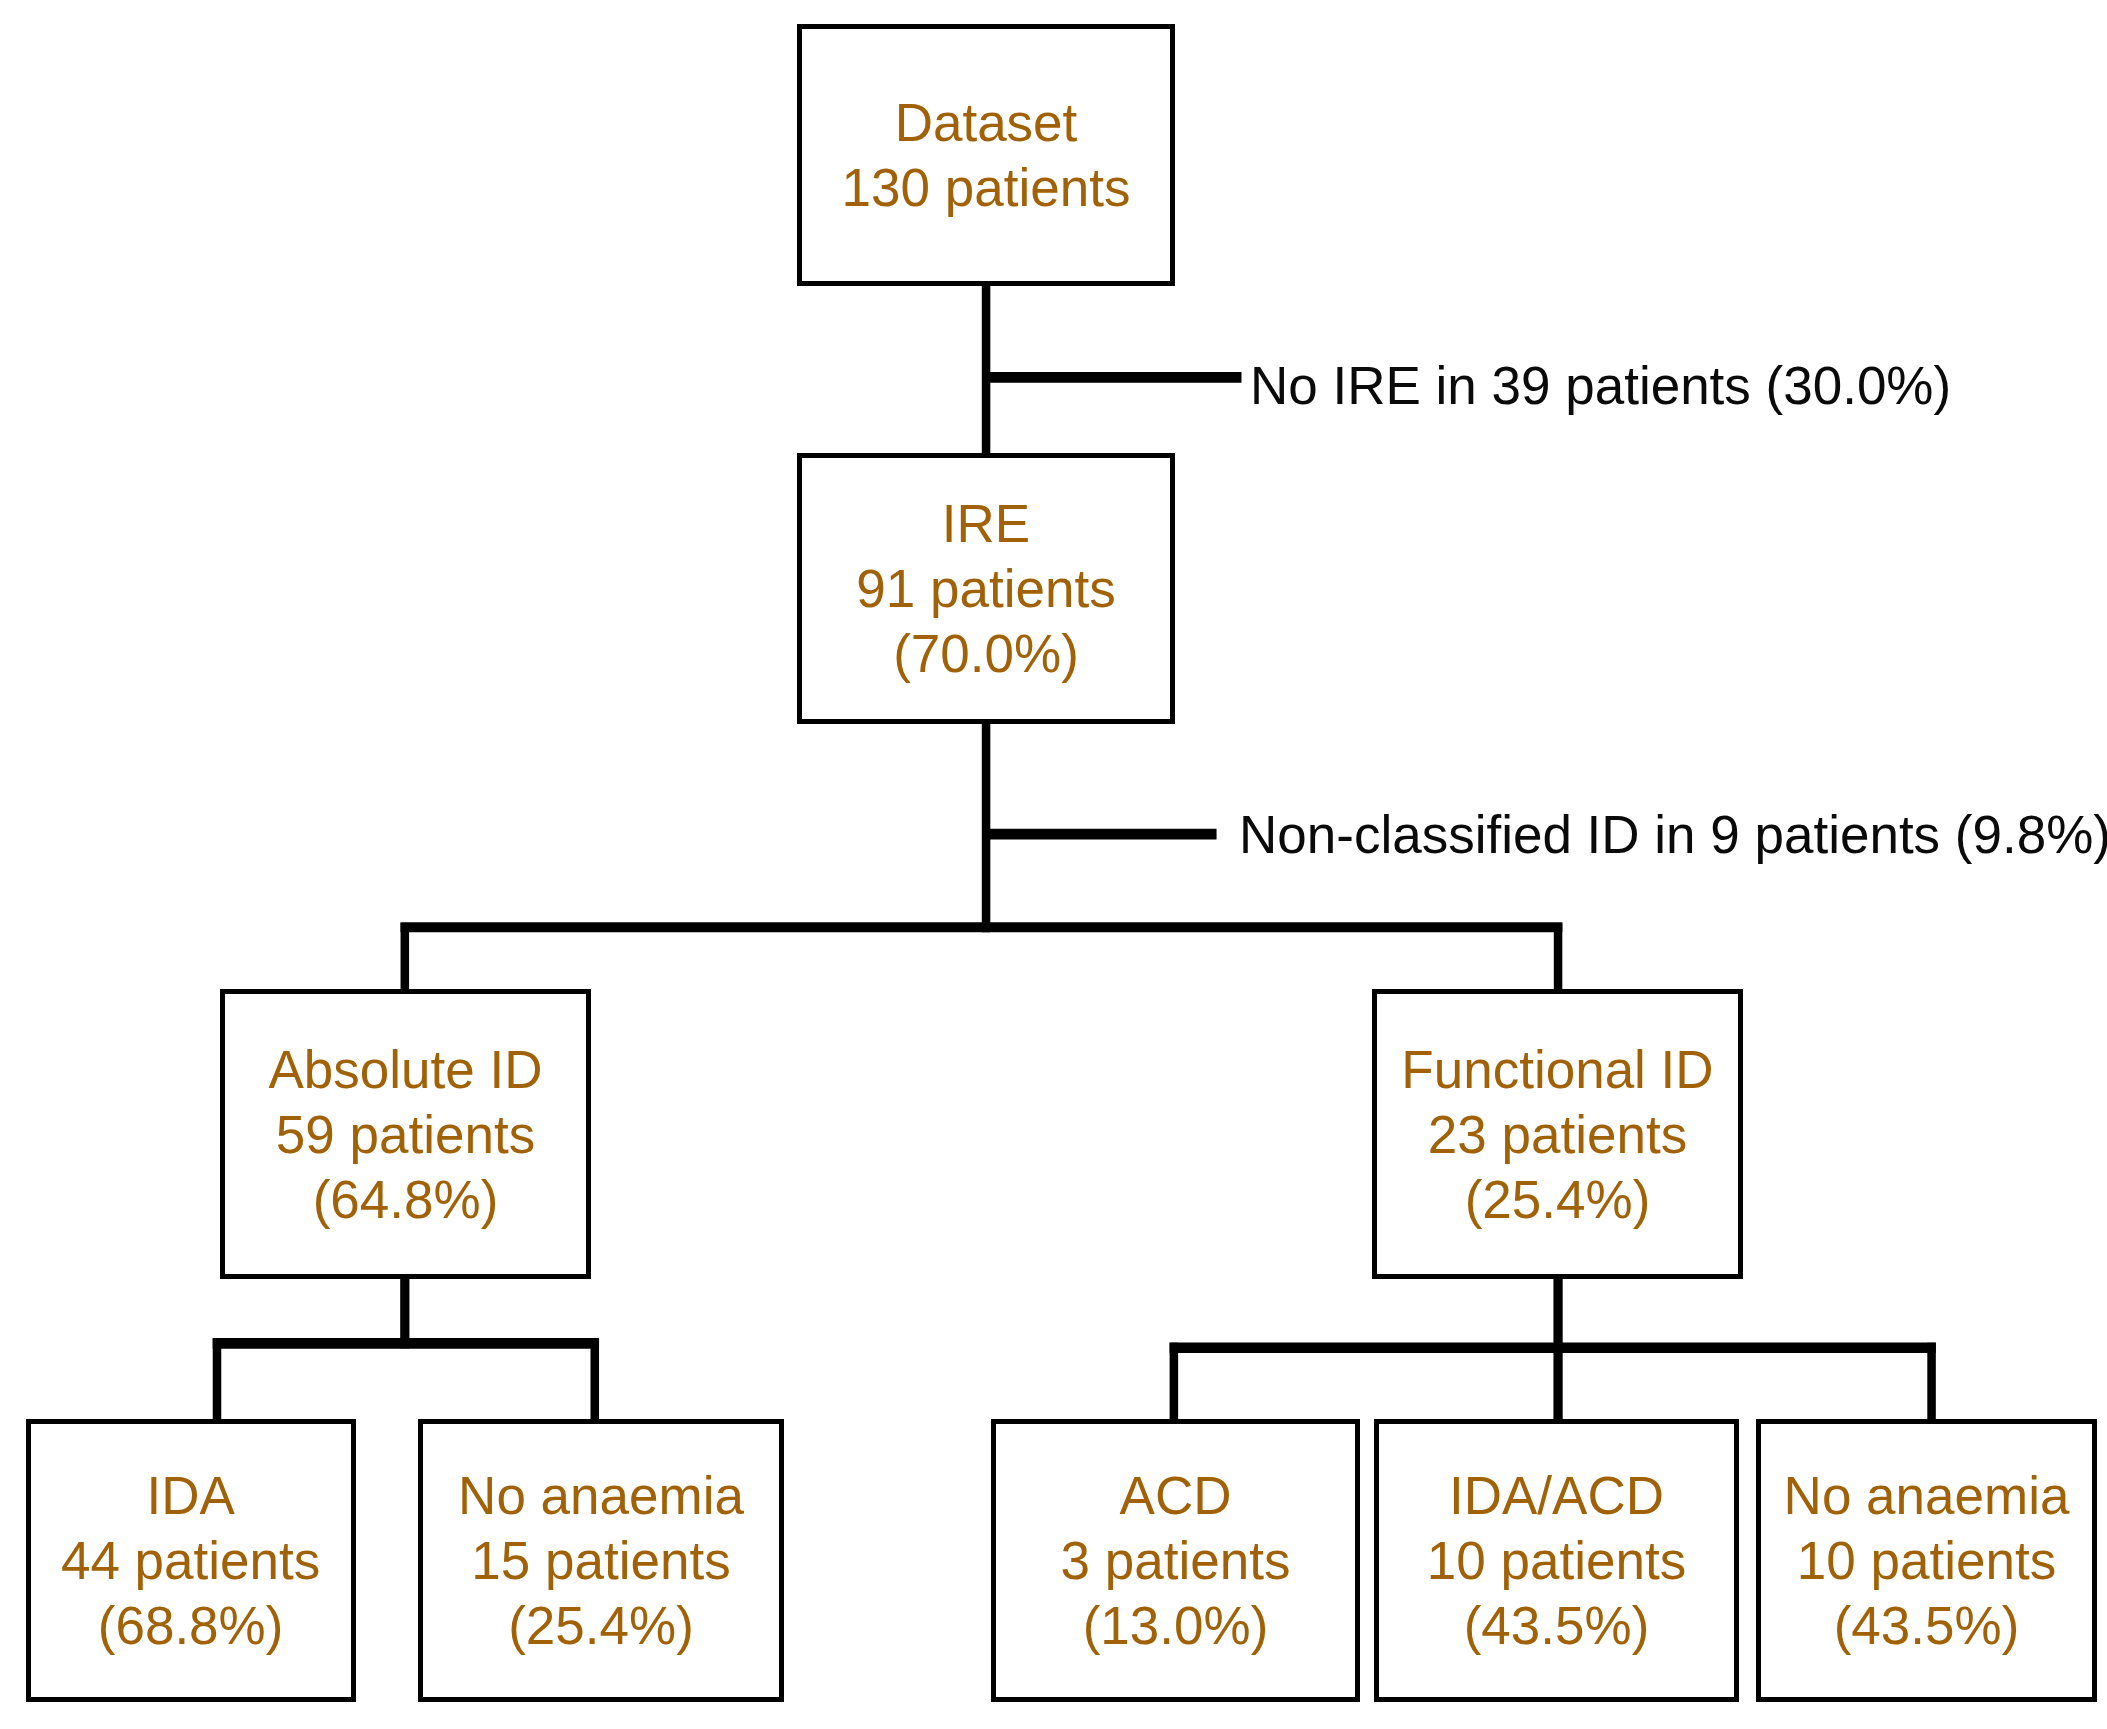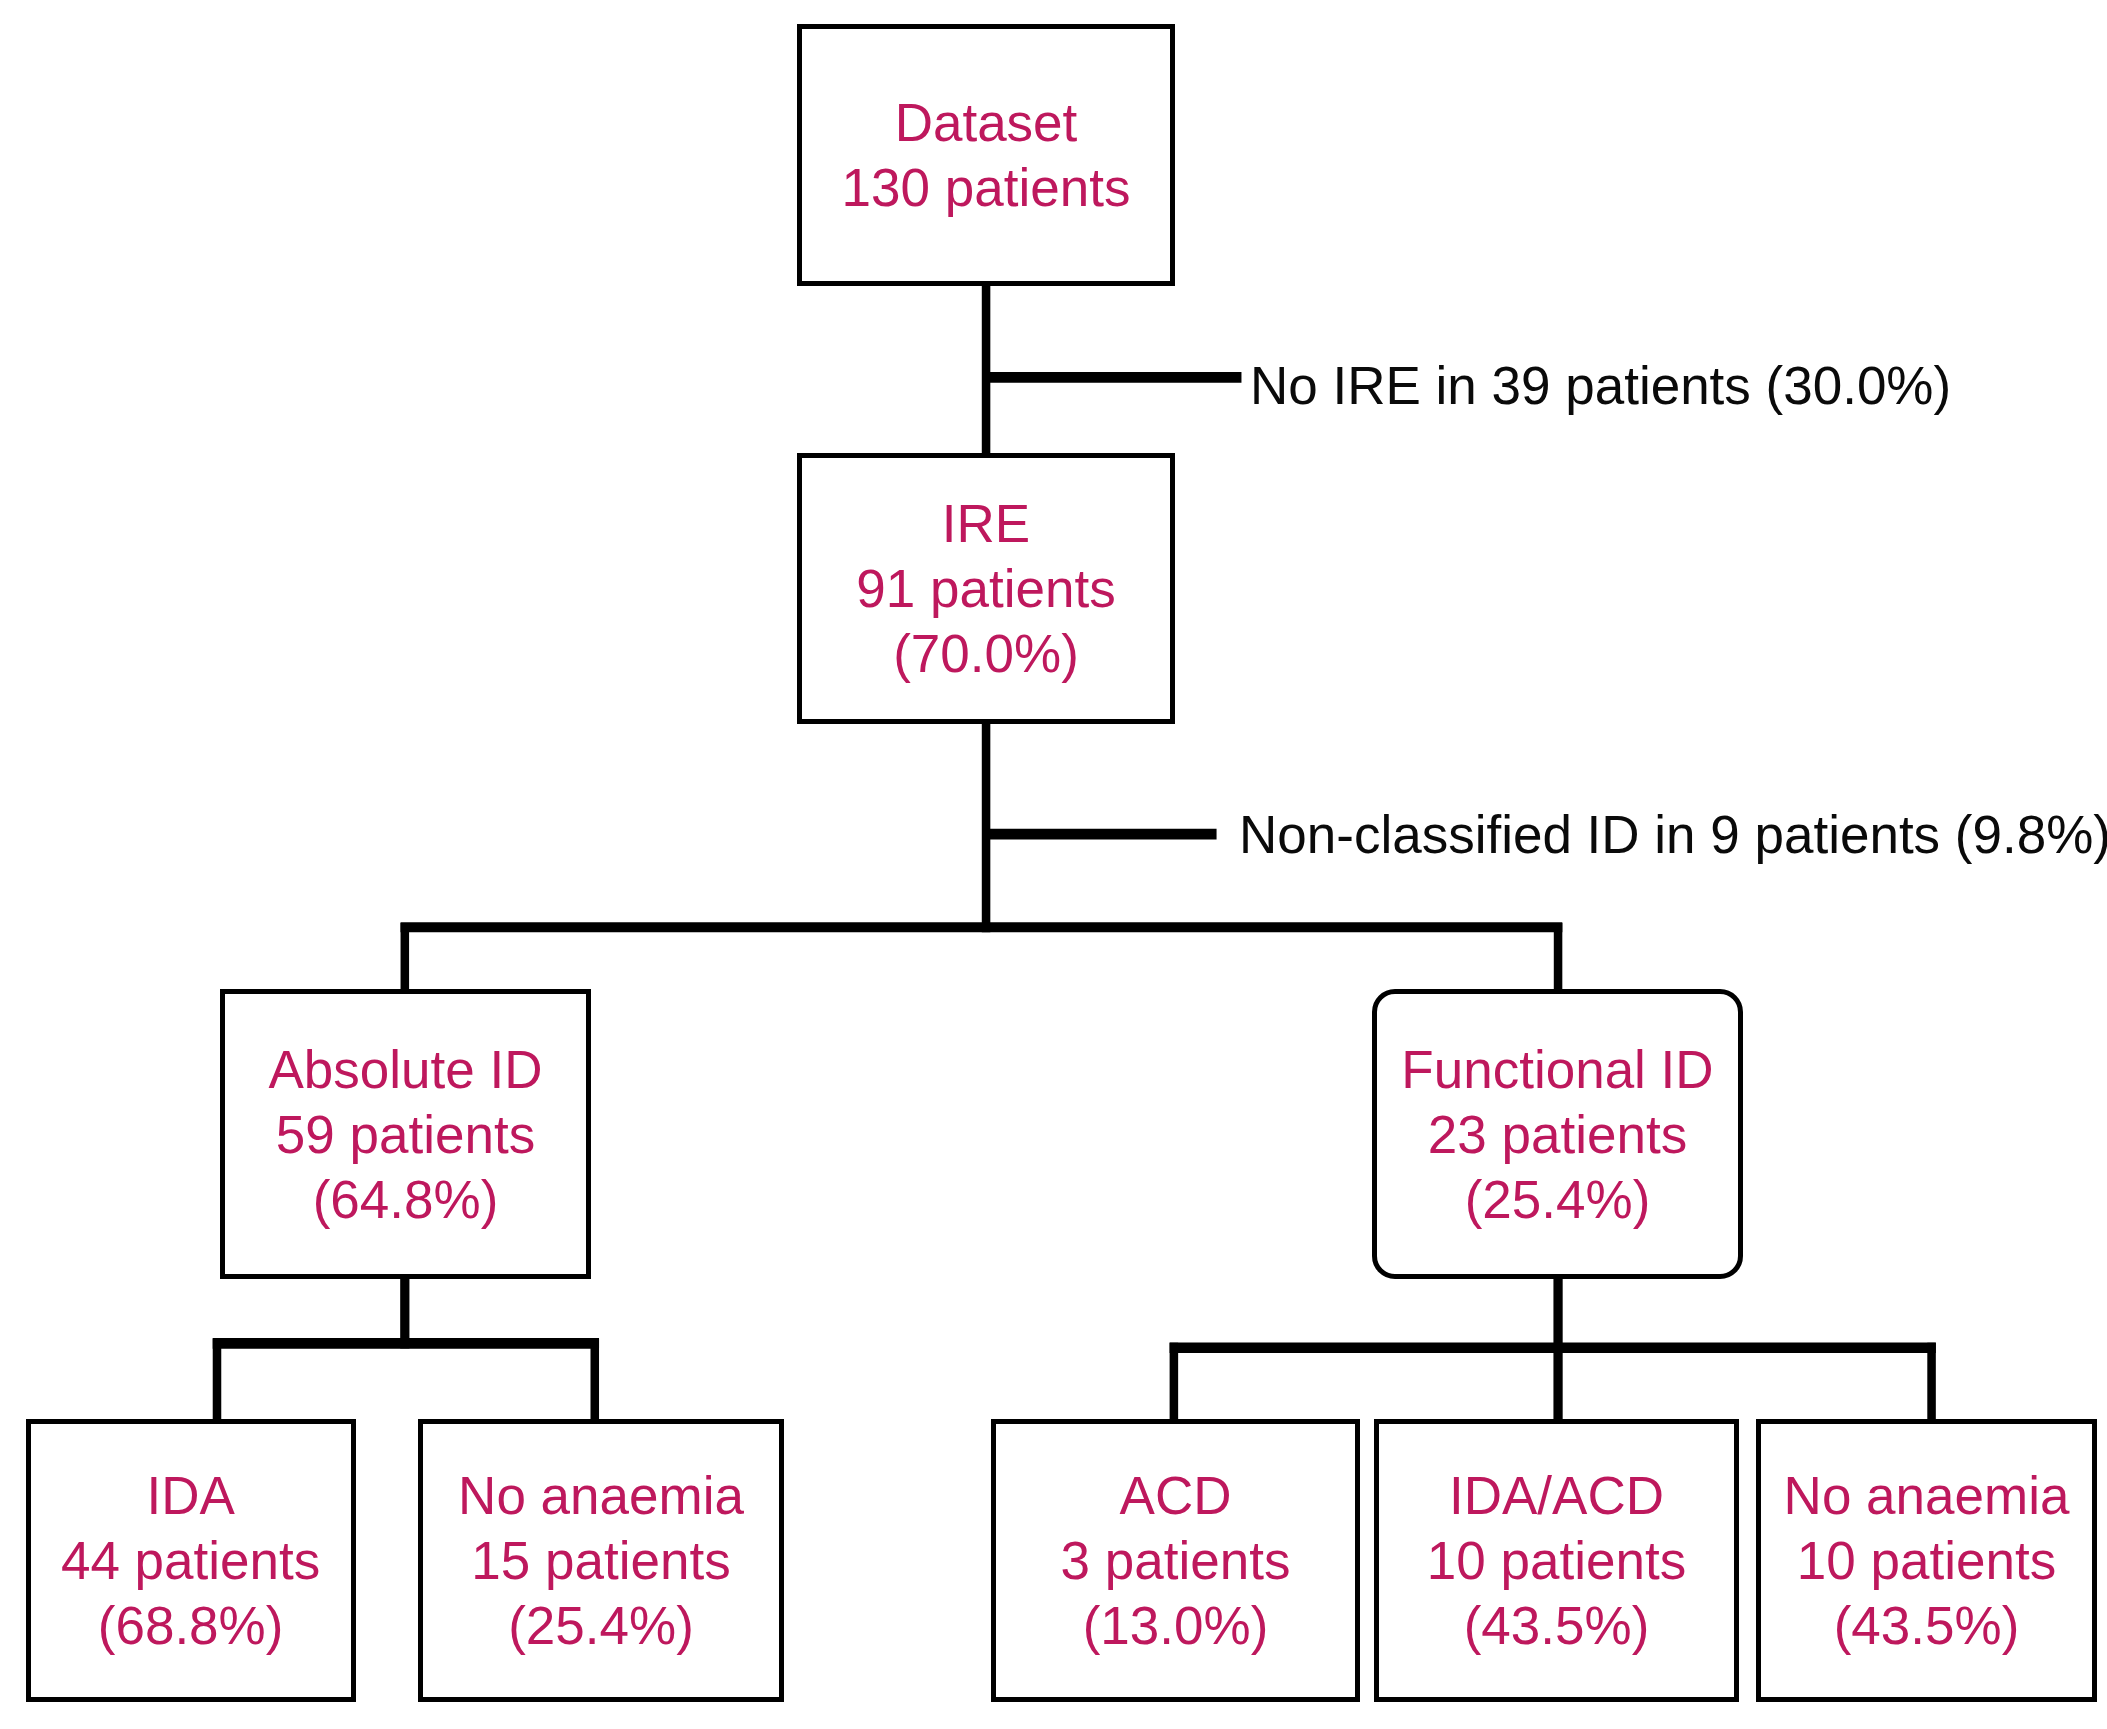--- a/index.html
+++ b/index.html
@@ -34,37 +34,37 @@
     display: flex;
     flex-direction: column;
     align-items: center;
     justify-content: center;
     text-align: center;
   }
   .node .line {
     font-size: 53px;
     line-height: 65px;
     white-space: nowrap;
-    color: #be185d;
+    color: #a16207;
   }
   .branch-label {
     position: absolute;
     display: flex;
     align-items: center;
     font-size: 53px;
     line-height: 65px;
     white-space: nowrap;
     color: #0a0a0a;
   }
 
   
   #box-dataset          { left: 797px; top: 24px;   width: 378px; height: 262px; }
   #box-ire              { left: 797px; top: 453px;  width: 378px; height: 271px; }
   #box-absolute         { left: 220px;  top: 989px; width: 371px; height: 290px; }
-  #box-functional       { left: 1372px; top: 989px; width: 371px; height: 290px; border-radius: 23px; }
+  #box-functional       { left: 1372px; top: 989px; width: 371px; height: 290px; }
   #box-ida              { left: 25.6px;   top: 1419px; width: 330px; height: 283px; }
   #box-no-anaemia-left  { left: 418px;  top: 1419px; width: 366px; height: 283px; }
   #box-acd              { left: 991px; top: 1419px; width: 369px; height: 283px; }
   #box-ida-acd          { left: 1374px; top: 1419px; width: 365px; height: 283px; }
   #box-no-anaemia-right { left: 1756px; top: 1419px; width: 341px; height: 283px; }
 
   
   #label-no-ire         { left: 1250px; top: 344px;  height: 83px; }
   #label-non-classified { left: 1239px; top: 793px; height: 83px; }
 </style>

